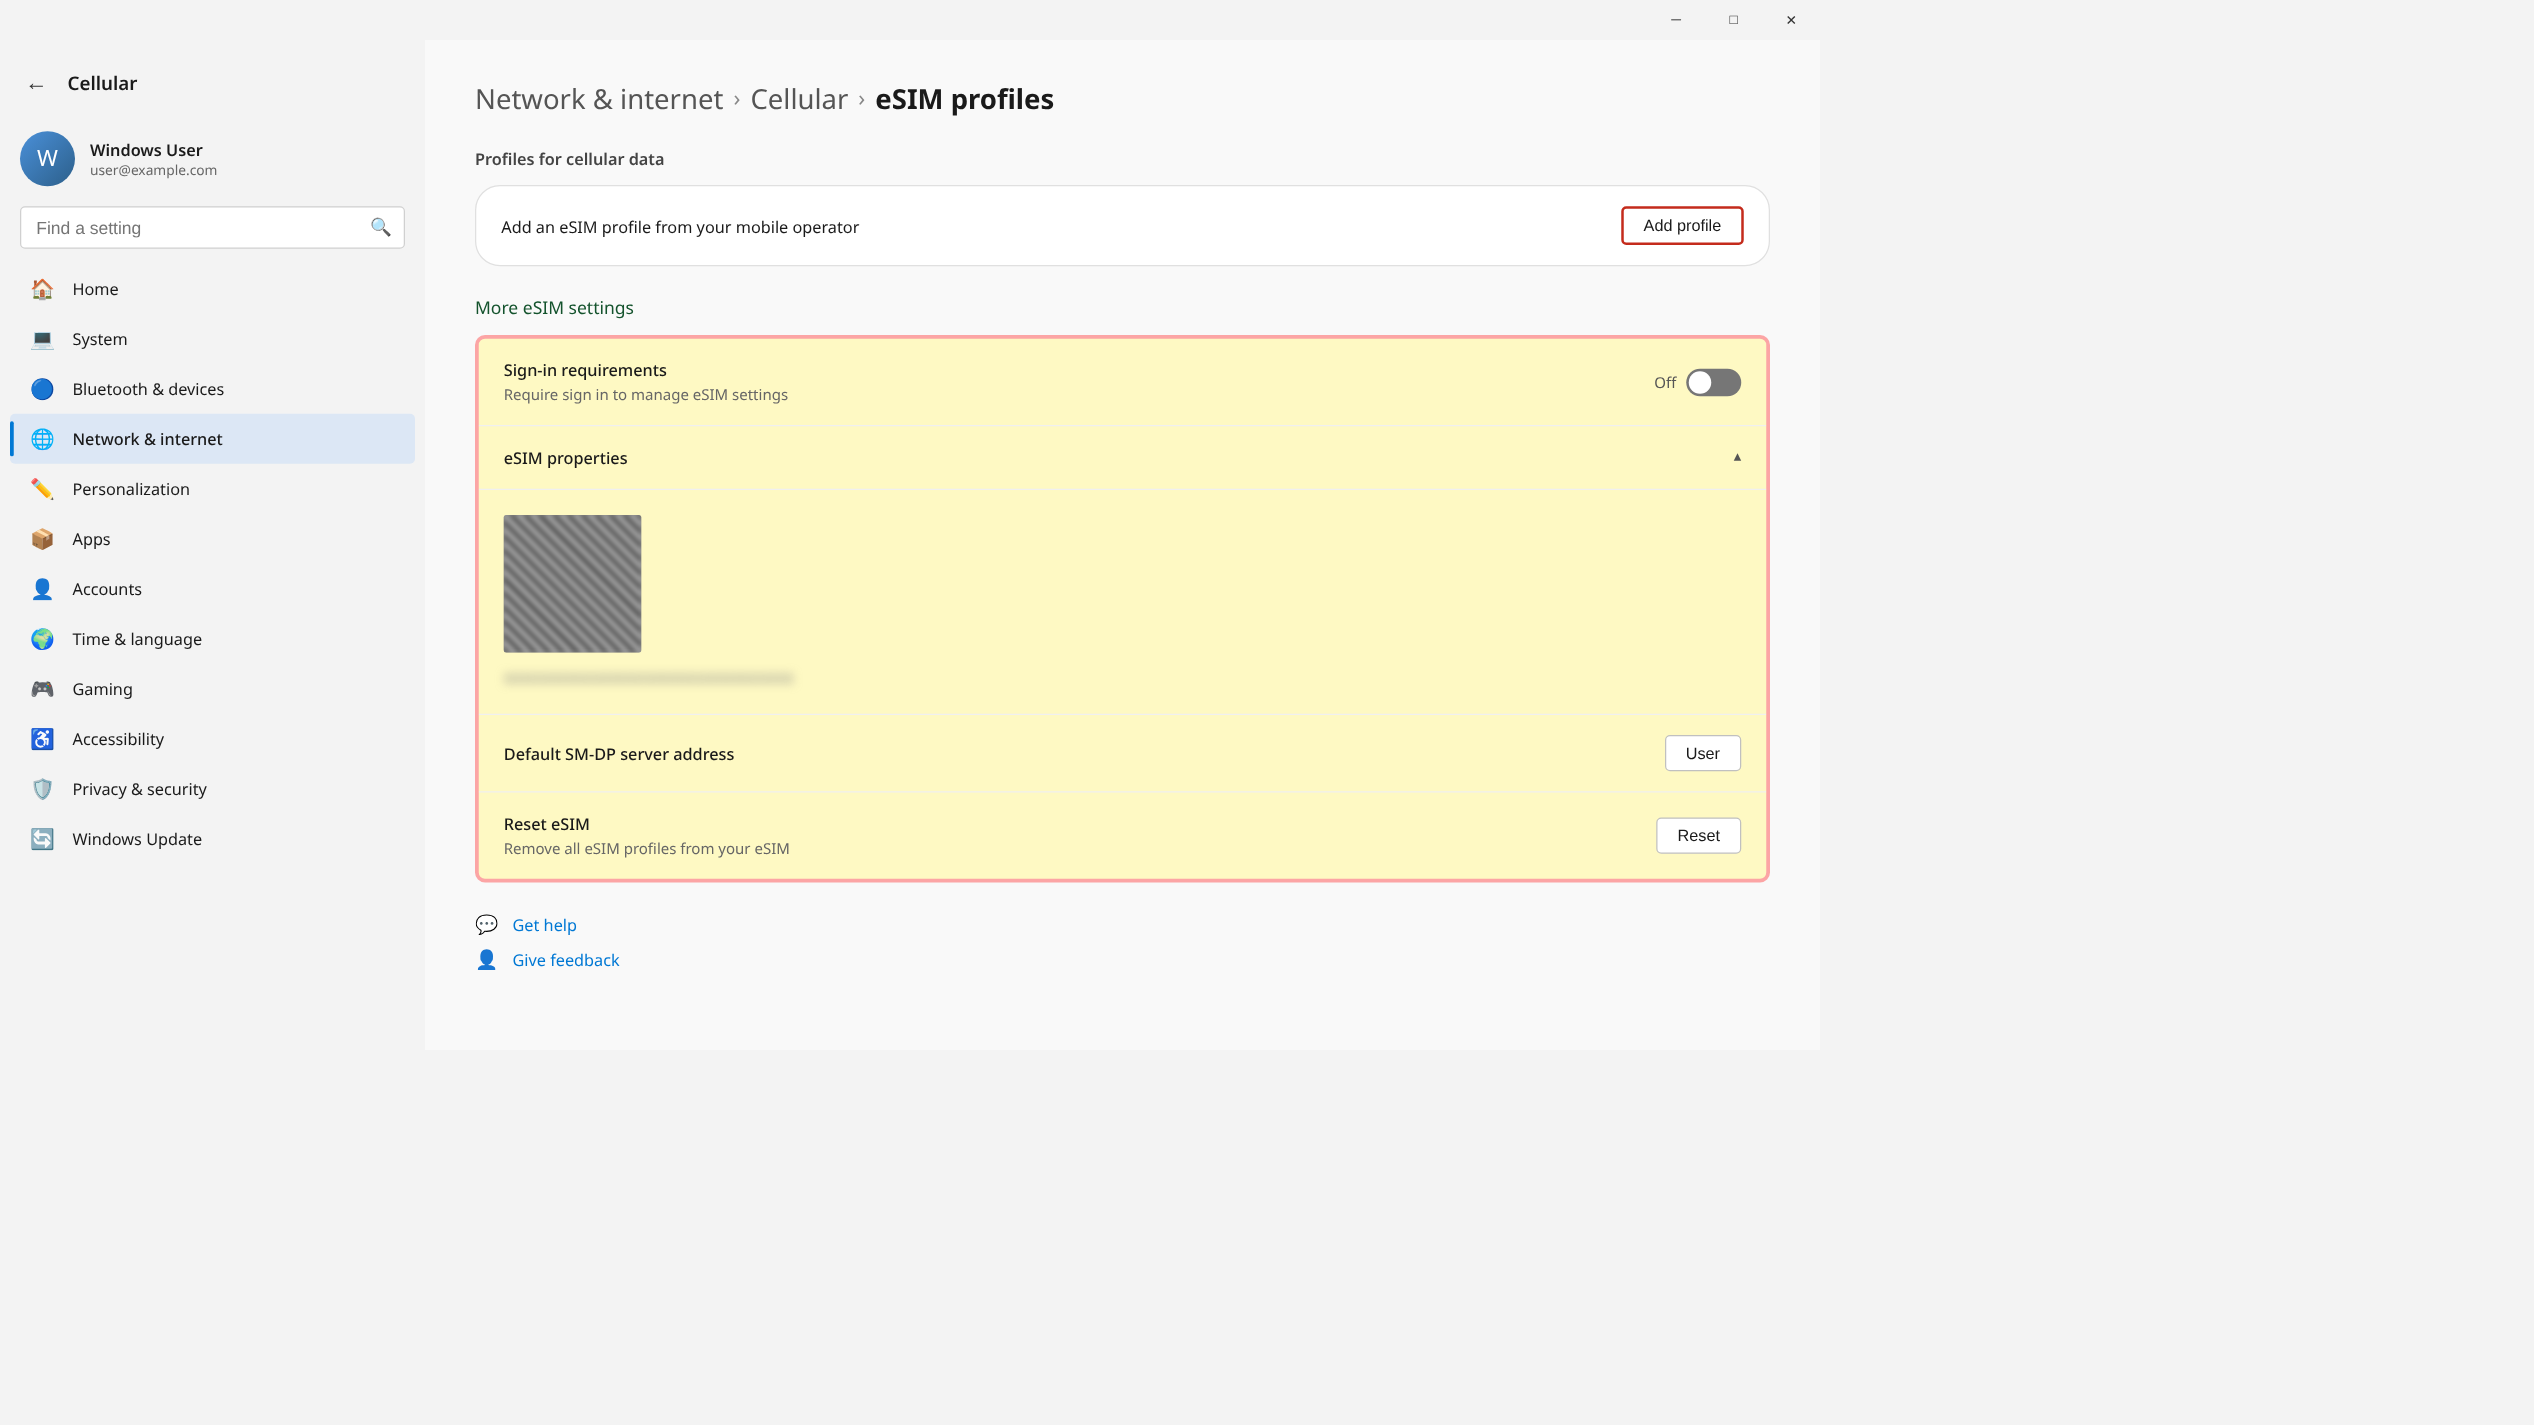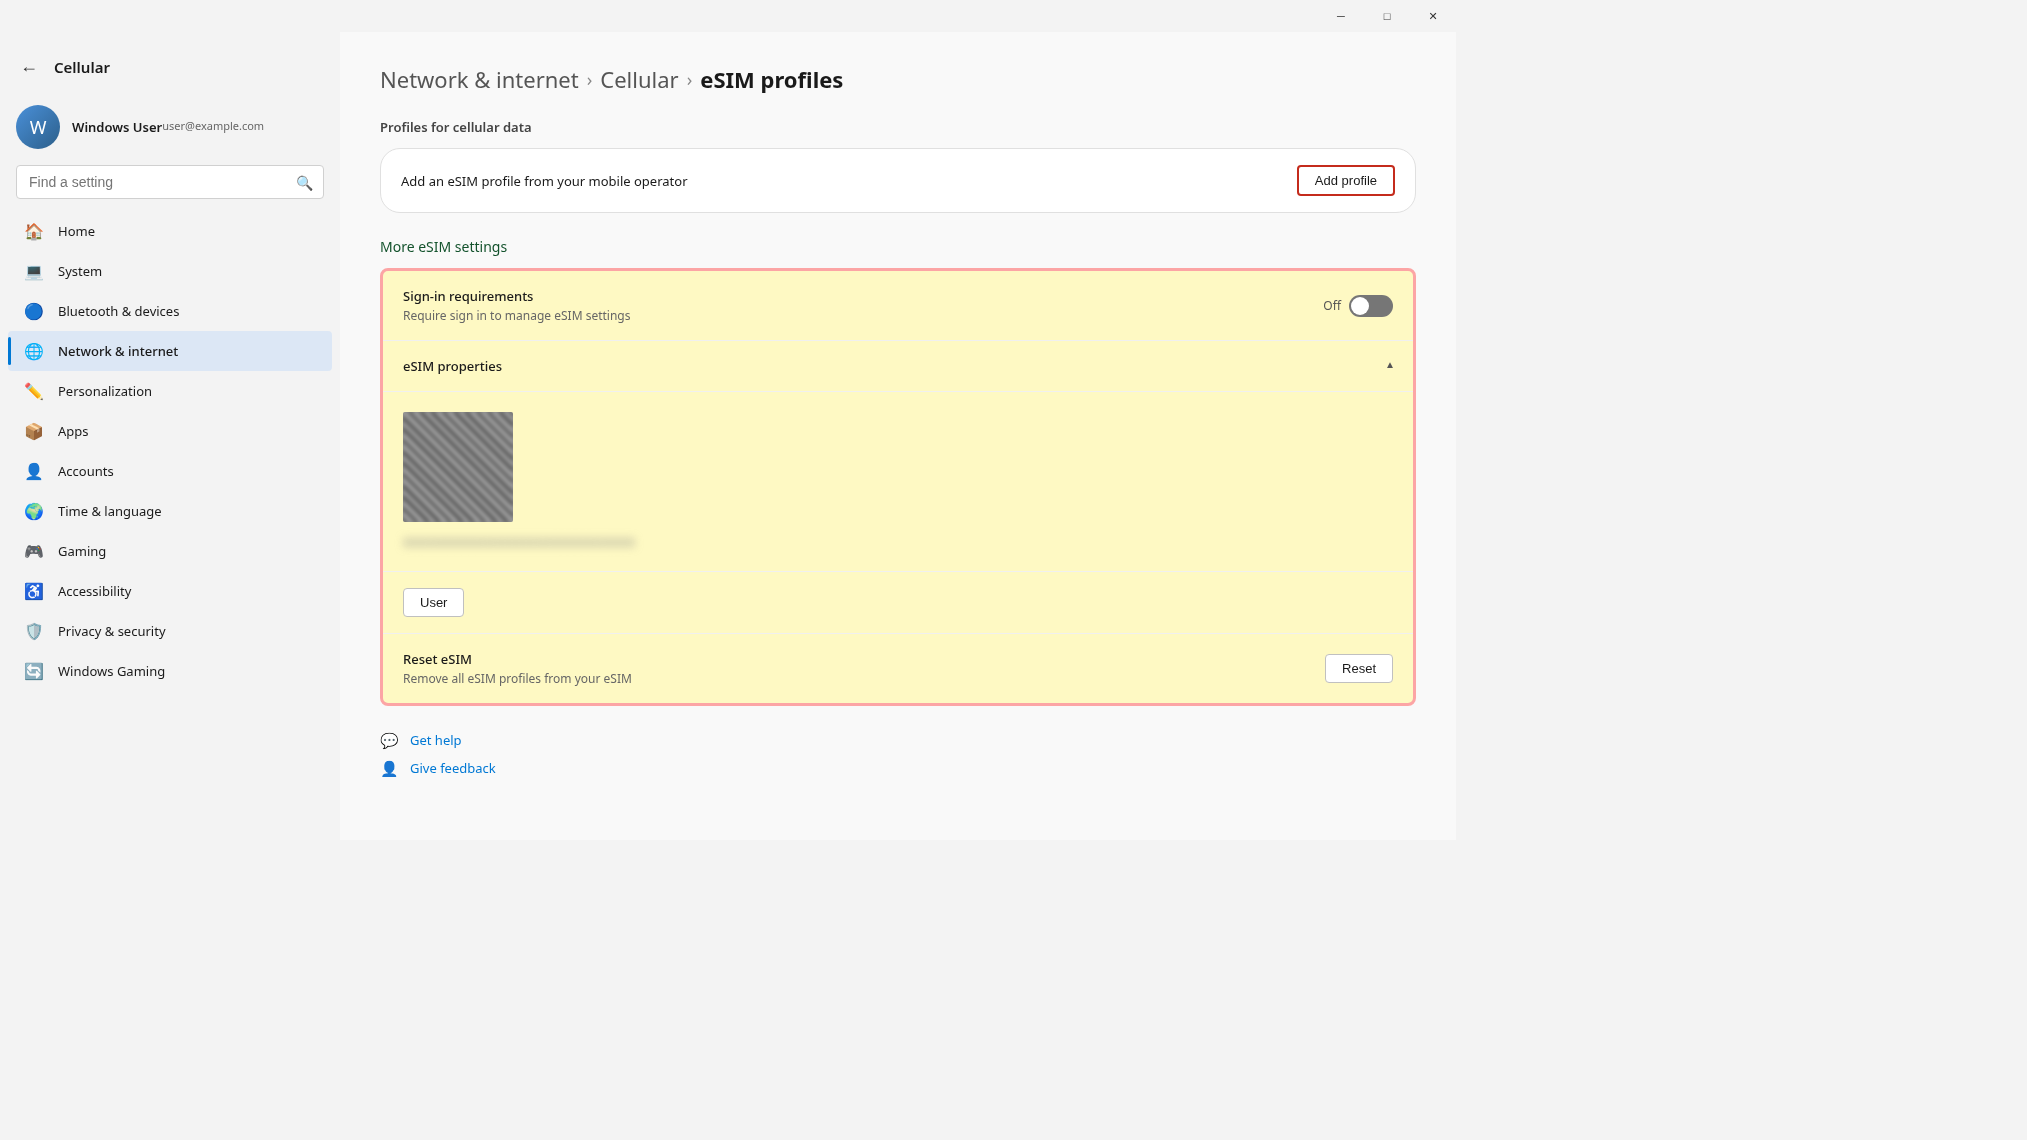--- a/index.html
+++ b/index.html
@@ -104,20 +104,21 @@
       overflow: hidden;
       display: flex;
       align-items: center;
       justify-content: center;
       font-size: 18px;
       color: white;
     }
 
     .user-info {
       display: flex;
+      flex-direction: column;
     }
     .user-name {
       font-size: 13px;
       font-weight: 600;
       color: #1a1a1a;
     }
     .user-email {
       font-size: 11px;
       color: #666;
     }
@@ -485,21 +486,21 @@
           <div class="nav-item">
       <span class="nav-icon">♿</span>
       <span>Accessibility</span>
     </div>
           <div class="nav-item">
       <span class="nav-icon">🛡️</span>
       <span>Privacy &amp; security</span>
     </div>
           <div class="nav-item">
       <span class="nav-icon">🔄</span>
-      <span>Windows Gaming</span>
+      <span>Windows Update</span>
     </div>
         </div>
     </div>
 
     <div class="main-content">
 
       <div class="breadcrumb">
         <span class="breadcrumb-link">Network &amp; internet</span>
         <span class="breadcrumb-sep">›</span>
         <span class="breadcrumb-link">Cellular</span>
@@ -535,20 +536,23 @@
         </div>
 
         <div class="esim-properties-content">
           <div class="qr-placeholder">
             <div class="qr-inner"></div>
           </div>
           <span class="esim-text-blurred">XXXXXXXXXXXXXXXXXXXXXXXXXXXXXXXXX</span>
         </div>
 
         <div class="settings-row">
+          <div class="settings-row-info">
+            <div class="settings-row-title">Default SM-DP server address</div>
+          </div>
           <button class="action-btn">User</button>
         </div>
 
         <div class="settings-row">
           <div class="settings-row-info">
             <div class="settings-row-title">Reset eSIM</div>
             <div class="settings-row-subtitle">Remove all eSIM profiles from your eSIM</div>
           </div>
           <button class="action-btn">Reset</button>
         </div>

